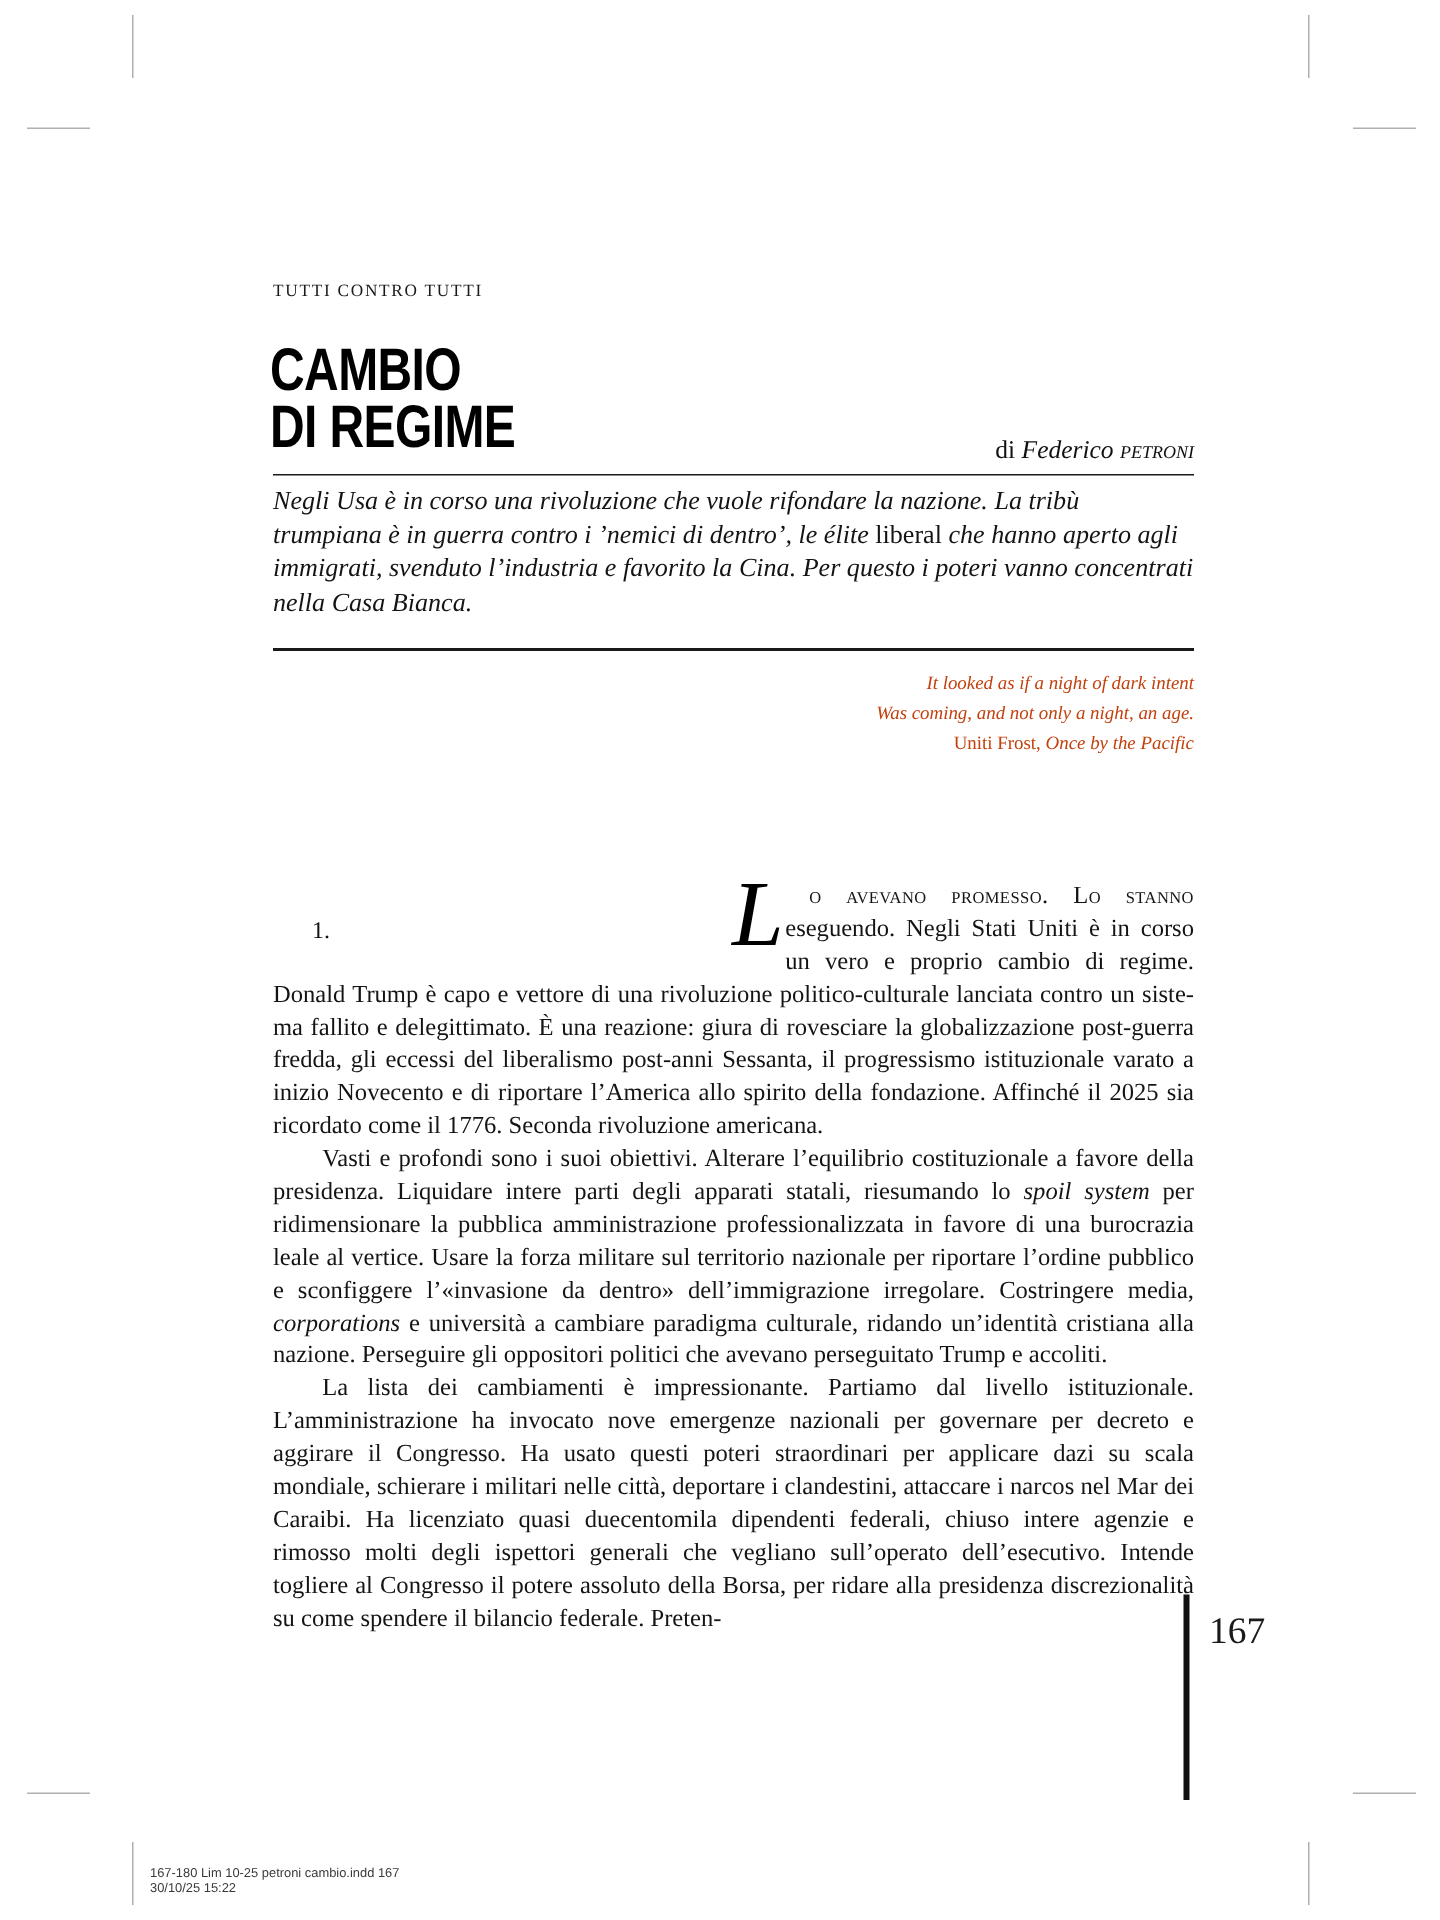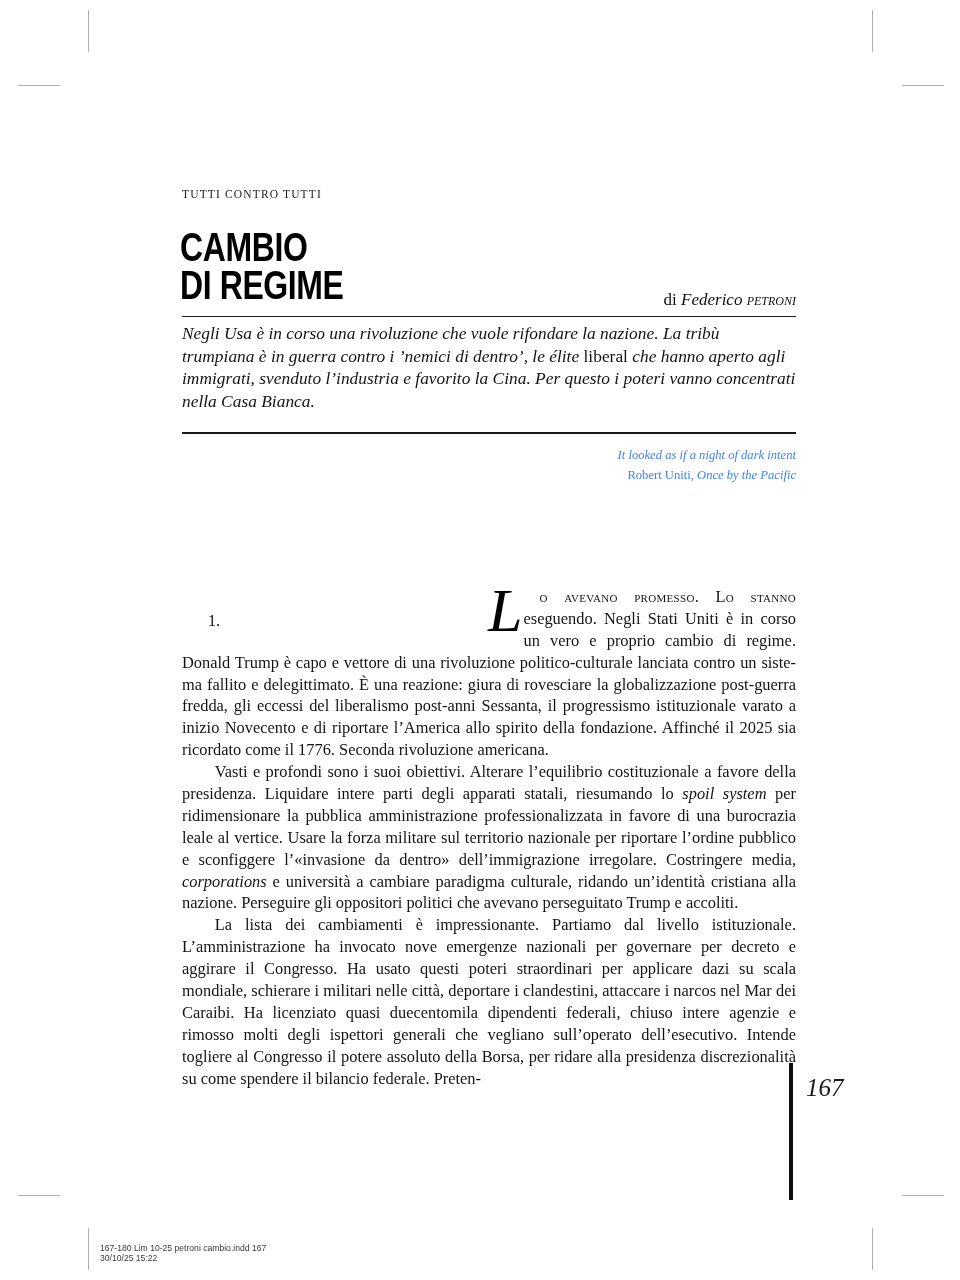--- a/index.html
+++ b/index.html
@@ -111,21 +111,21 @@
   .standfirst .roman { font-style: normal; margin-top: 34px; }
 
   .epigraph {
     position: absolute;
     top: 446px;
     left: 0;
     width: 614px;
     text-align: right;
     font-size: 12.6px;
     line-height: 1.58;
-    color: #3b82f6;
+    color: #c2410c;
   }
   .epigraph .verse { font-style: italic; display: block; }
   .epigraph .attrib { display: block; font-style: normal; }
   .epigraph .attrib .work { font-style: italic; }
 
   
   .section-number {
     position: absolute;
     top: 612px;
     left: 26px;
@@ -171,21 +171,20 @@
     left: 789px;
     top: 1063px;
     width: 4px;
     height: 137px;
     background: #111111;
   }
   .folio {
     position: absolute;
     left: 806px;
     top: 1074px;
-    font-style: italic;
     font-size: 25px;
     color: #1a1a1a;
   }
 
   
   .slug {
     position: absolute;
     left: 100px;
     top: 1243px;
     width: 760px;
@@ -225,21 +224,22 @@
   </div>
 
   <div class="rule rule-top"></div>
 
   <div class="standfirst"><span>Negli Usa è in corso una rivoluzione che vuole rifondare la nazione. La tribù trumpiana è in guerra contro i ’nemici di dentro’, le élite </span><span class="roman">liberal</span><span> che hanno aperto agli immigrati, svenduto l’industria e favorito la Cina. Per questo i poteri vanno concentrati nella Casa Bianca.</span></div>
 
   <div class="rule rule-bottom"></div>
 
   <div class="epigraph">
     <span class="verse">It looked as if a night of dark intent</span>
-    <span class="attrib"><span>Robert Uniti, </span><span class="work">Once by the Pacific</span></span>
+    <span class="verse">Was coming, and not only a night, an age.</span>
+    <span class="attrib"><span>Uniti Frost, </span><span class="work">Once by the Pacific</span></span>
   </div>
 
   <div class="section-number">1.</div>
 
   <div class="body">
     <p class="first"><span class="dropcap">L</span><span class="smallcaps">o avevano promesso. Lo stanno</span><span> eseguendo. Negli Stati Uniti è in corso un vero e proprio cambio di regime. Donald Trump è capo e vettore di una rivoluzione politico-culturale lanciata contro un siste­ma fallito e delegittimato. È una reazione: giura di rovesciare la globalizzazione post-guerra fredda, gli eccessi del liberalismo post-anni Sessanta, il progressismo istituzionale varato a inizio Novecento e di riportare l’America allo spirito della fon­dazione. Affinché il 2025 sia ricordato come il 1776. Seconda rivoluzione americana.</span></p>
     <p><span>Vasti e profondi sono i suoi obiettivi. Alterare l’equilibrio costituzionale a favo­re della presidenza. Liquidare intere parti degli apparati statali, riesumando lo </span><i>spoil system</i><span> per ridimensionare la pubblica amministrazione professionalizzata in favore di una burocrazia leale al vertice. Usare la forza militare sul territorio nazionale per riportare l’ordine pubblico e sconfiggere l’«invasione da dentro» dell’immigrazione irregolare. Costringere media, </span><i>corporations</i><span> e università a cambiare paradigma cul­turale, ridando un’identità cristiana alla nazione. Perseguire gli oppositori politici che avevano perseguitato Trump e accoliti.</span></p>
     <p>La lista dei cambiamenti è impressionante. Partiamo dal livello istituzionale. L’amministrazione ha invocato nove emergenze nazionali per governare per decre­to e aggirare il Congresso. Ha usato questi poteri straordinari per applicare dazi su scala mondiale, schierare i militari nelle città, deportare i clandestini, attaccare i narcos nel Mar dei Caraibi. Ha licenziato quasi duecentomila dipendenti federali, chiuso intere agenzie e rimosso molti degli ispettori generali che vegliano sull’ope­rato dell’esecutivo. Intende togliere al Congresso il potere assoluto della Borsa, per ridare alla presidenza discrezionalità su come spendere il bilancio federale. Preten-</p>
   </div>
 

